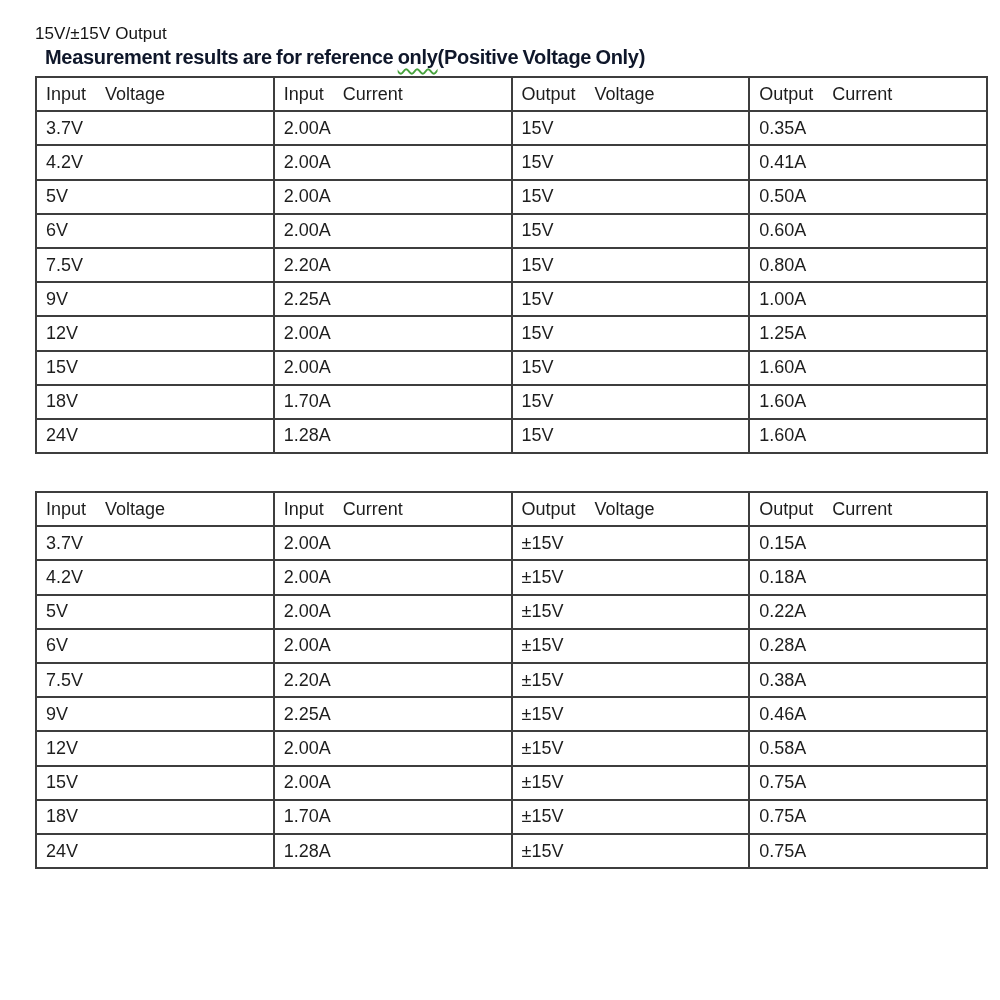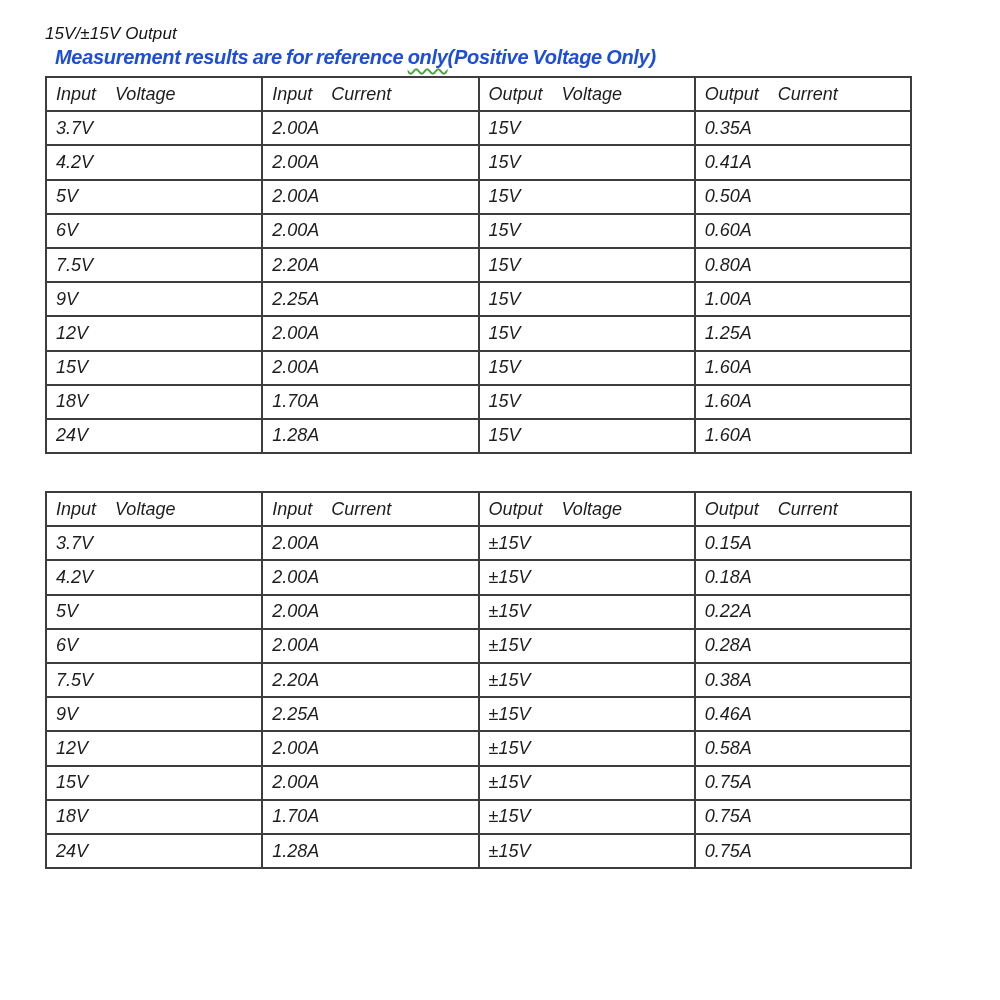--- a/index.html
+++ b/index.html
@@ -9,48 +9,47 @@
     width: 1000px;
     height: 1000px;
     font-family: "Liberation Sans", sans-serif;
     color: #1d1d1d;
     overflow: hidden;
   }
   .page {
     box-sizing: border-box;
     width: 1000px;
     height: 1000px;
-    padding: 24px 12px 0 45px;
-    font-style: italic;
+    padding: 24px 12px 0 35px;
   }
   .page-title {
     font-size: 17px;
     font-weight: 400;
     color: #141414;
     margin: 0 0 2px 0;
     letter-spacing: 0.1px;
   }
   .section-heading {
     font-size: 20px;
     font-weight: 700;
-    color: #1d4ed8;
+    color: #0f172a;
     margin: 2px 0 7px 10px;
     letter-spacing: -0.3px;
     word-spacing: -1px;
   }
   .section-heading .wavy {
     text-decoration: underline wavy #46a23c;
     text-decoration-thickness: 1.5px;
     text-underline-offset: 4px;
     text-decoration-skip-ink: none;
   }
   .sep-gap { height: 37px; }
   table.data-table {
     border-collapse: collapse;
-    width: 867px;
+    width: 953px;
     table-layout: fixed;
   }
   table.data-table th,
   table.data-table td {
     border: 2px solid #3d3d3d;
     height: 32.2px;
     font-size: 18px;
     font-weight: 400;
     text-align: left;
     vertical-align: middle;

